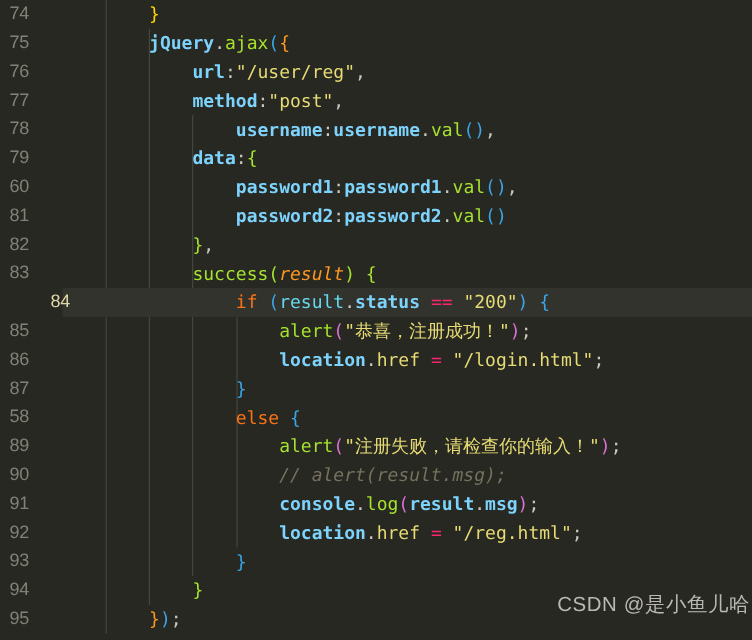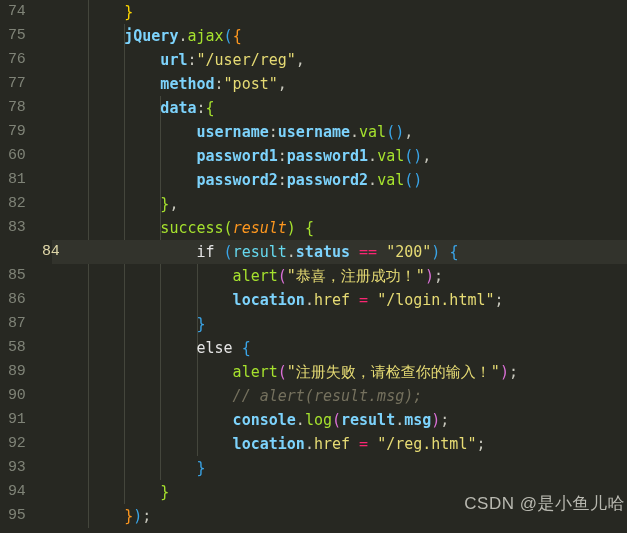--- a/index.html
+++ b/index.html
@@ -33,21 +33,21 @@
     z-index: 3;
   }
   .gutter-line {
     height: 24px;
     line-height: 24px;
     text-align: left;
     padding-left: 8px;
     box-sizing: border-box;
     font-size: 15px;
     color: #7f8377;
-    font-family: Liberation Mono, monospace;
+    font-family: Liberation Sans, sans-serif;
     letter-spacing: -0.2px;
   }
   .gutter-line.active {
     color: #e8e8d8;
     padding-left: 42px;
   }
   .gutter-line.active .digits {
     color: #ded6a8;
   }
 
@@ -95,21 +95,21 @@
     pointer-events: none;
   }
   .iguide {
     position: absolute;
     width: 1px;
     background: #44463c;
   }
 
   
   .t-plain   { color: #7dd3fc; font-weight: bold; }
-  .t-kw      { color: #e5e5e5; }
+  .t-kw      { color: #f97316; }
   .t-fn      { color: #a6e22e; }
   .t-str     { color: #e6db74; }
   .t-param   { color: #fd971f; font-style: italic; }
   .t-comment { color: #75715e; font-style: italic; }
   .t-var     { color: #66d9ef; }
   .t-op      { color: #f92672; }
   .t-punc    { color: #c8c8bd; }
 
   
   .b1 { color: #ffd700; }  
@@ -170,22 +170,22 @@
       <div class="gutter-line"><span class="digits">94</span></div>
       <div class="gutter-line"><span class="digits">95</span></div>
       <div class="gutter-line"><span class="digits">96</span></div>
     </div>
 
   <div id="code">
       <div class="code-line"><span class="b1">        }</span></div>
       <div class="code-line"><span class="t-plain">        jQuery</span><span class="t-punc">.</span><span class="t-fn">ajax</span><span class="b-cyan">(</span><span class="b-orange">{</span></div>
       <div class="code-line"><span class="t-plain">            url</span><span class="t-punc">:</span><span class="t-str">"/user/reg"</span><span class="t-punc">,</span></div>
       <div class="code-line"><span class="t-plain">            method</span><span class="t-punc">:</span><span class="t-str">"post"</span><span class="t-punc">,</span></div>
+      <div class="code-line"><span class="t-plain">                username</span><span class="t-punc">:</span><span class="t-plain">username</span><span class="t-punc">.</span><span class="t-fn">val</span><span class="b-cyan">()</span><span class="t-punc">,</span></div>
       <div class="code-line"><span class="t-plain">            data</span><span class="t-punc">:</span><span class="b-green">{</span></div>
-      <div class="code-line"><span class="t-plain">                username</span><span class="t-punc">:</span><span class="t-plain">username</span><span class="t-punc">.</span><span class="t-fn">val</span><span class="b-cyan">()</span><span class="t-punc">,</span></div>
       <div class="code-line"><span class="t-plain">                password1</span><span class="t-punc">:</span><span class="t-plain">password1</span><span class="t-punc">.</span><span class="t-fn">val</span><span class="b-cyan">()</span><span class="t-punc">,</span></div>
       <div class="code-line"><span class="t-plain">                password2</span><span class="t-punc">:</span><span class="t-plain">password2</span><span class="t-punc">.</span><span class="t-fn">val</span><span class="b-cyan">()</span></div>
       <div class="code-line"><span class="b-green">            }</span><span class="t-punc">,</span></div>
       <div class="code-line"><span class="t-fn">            success</span><span class="b-green">(</span><span class="t-param">result</span><span class="b-green">)</span><span class="t-plain"> </span><span class="b-green">{</span></div>
       <div class="code-line active"><span class="t-kw">                if</span><span class="t-plain"> </span><span class="b-cyan">(</span><span class="t-var">result</span><span class="t-punc">.</span><span class="t-plain">status</span><span class="t-plain"> </span><span class="t-op">==</span><span class="t-plain"> </span><span class="t-str">"200"</span><span class="b-cyan">)</span><span class="t-plain"> </span><span class="b-cyan">{</span></div>
       <div class="code-line"><span class="t-fn">                    alert</span><span class="b2">(</span><span class="t-str">"恭喜，注册成功！"</span><span class="b2">)</span><span class="t-punc">;</span></div>
       <div class="code-line"><span class="t-plain">                    location</span><span class="t-punc">.</span><span class="t-str">href</span><span class="t-plain"> </span><span class="t-op">=</span><span class="t-plain"> </span><span class="t-str">"/login.html"</span><span class="t-punc">;</span></div>
       <div class="code-line"><span class="b-cyan">                }</span></div>
       <div class="code-line"><span class="t-kw">                else</span><span class="t-plain"> </span><span class="b-cyan">{</span></div>
       <div class="code-line"><span class="t-fn">                    alert</span><span class="b2">(</span><span class="t-str">"注册失败，请检查你的输入！"</span><span class="b2">)</span><span class="t-punc">;</span></div>

